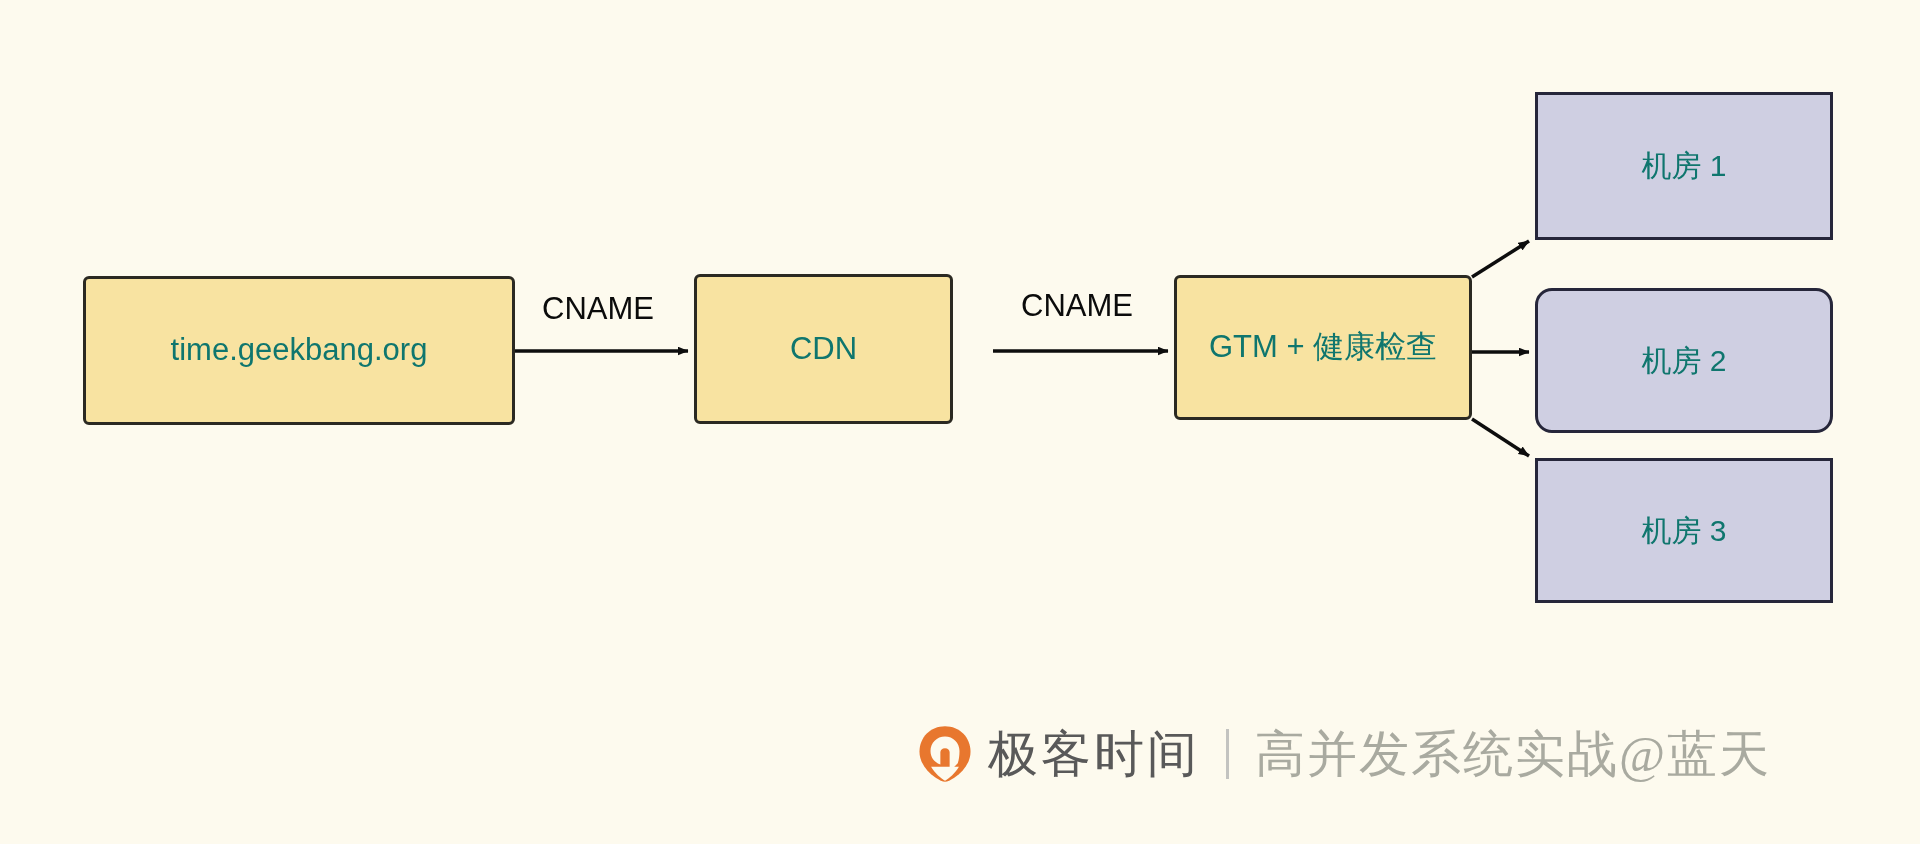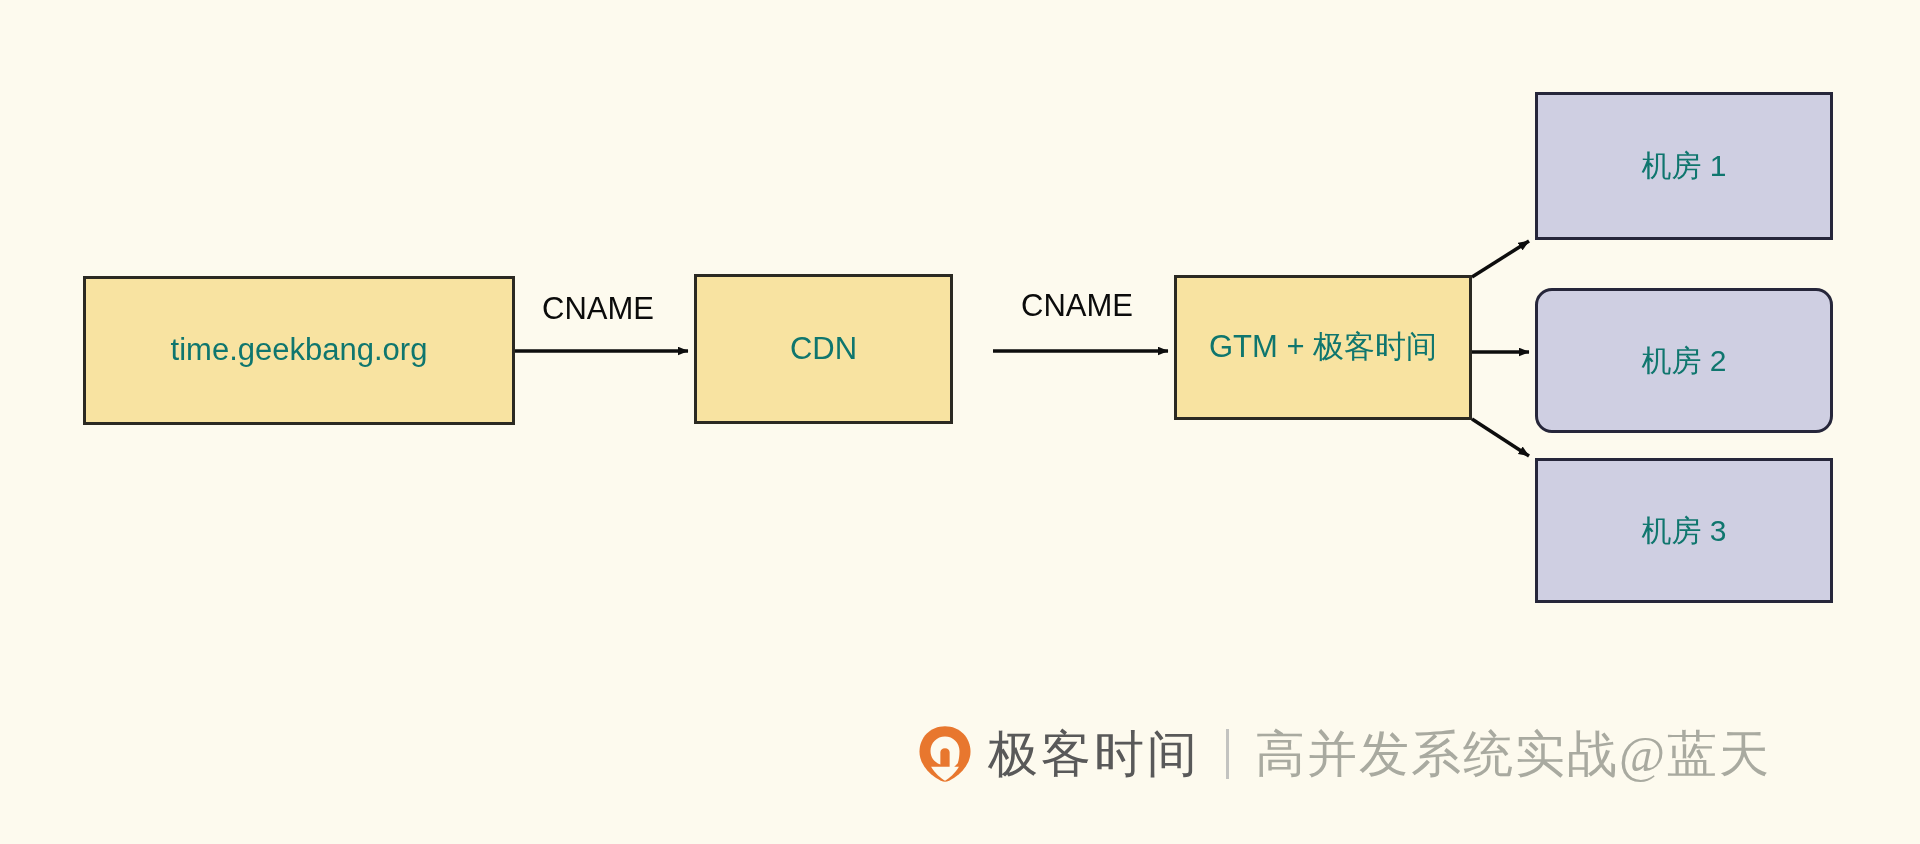--- a/index.html
+++ b/index.html
@@ -40,20 +40,21 @@
     justify-content: center;
     border: 3px solid #1F1F1F;
     color: #0f766e;
     text-align: center;
     line-height: 1.25;
     white-space: nowrap;
   }
   .node-yellow {
     background: #F8E3A1;
     border-color: #2B2922;
+    border-radius: 6px;
   }
   .node-lavender {
     background: #CFCFE2;
     border-color: #26263A;
   }
 
   .node-label {
     display: block;
   }
 
@@ -146,21 +147,21 @@
 
   <div class="node node-yellow" id="node-origin">
     <span class="node-label">time.geekbang.org</span>
   </div>
 
   <div class="node node-yellow" id="node-cdn">
     <span class="node-label">CDN</span>
   </div>
 
   <div class="node node-yellow" id="node-gtm">
-    <span class="node-label">GTM + 极客时间</span>
+    <span class="node-label">GTM + 健康检查</span>
   </div>
 
   <div class="node node-lavender" id="node-idc-1">
     <span class="node-label">机房 1</span>
   </div>
 
   <div class="node node-lavender" id="node-idc-2">
     <span class="node-label">机房 2</span>
   </div>
 

